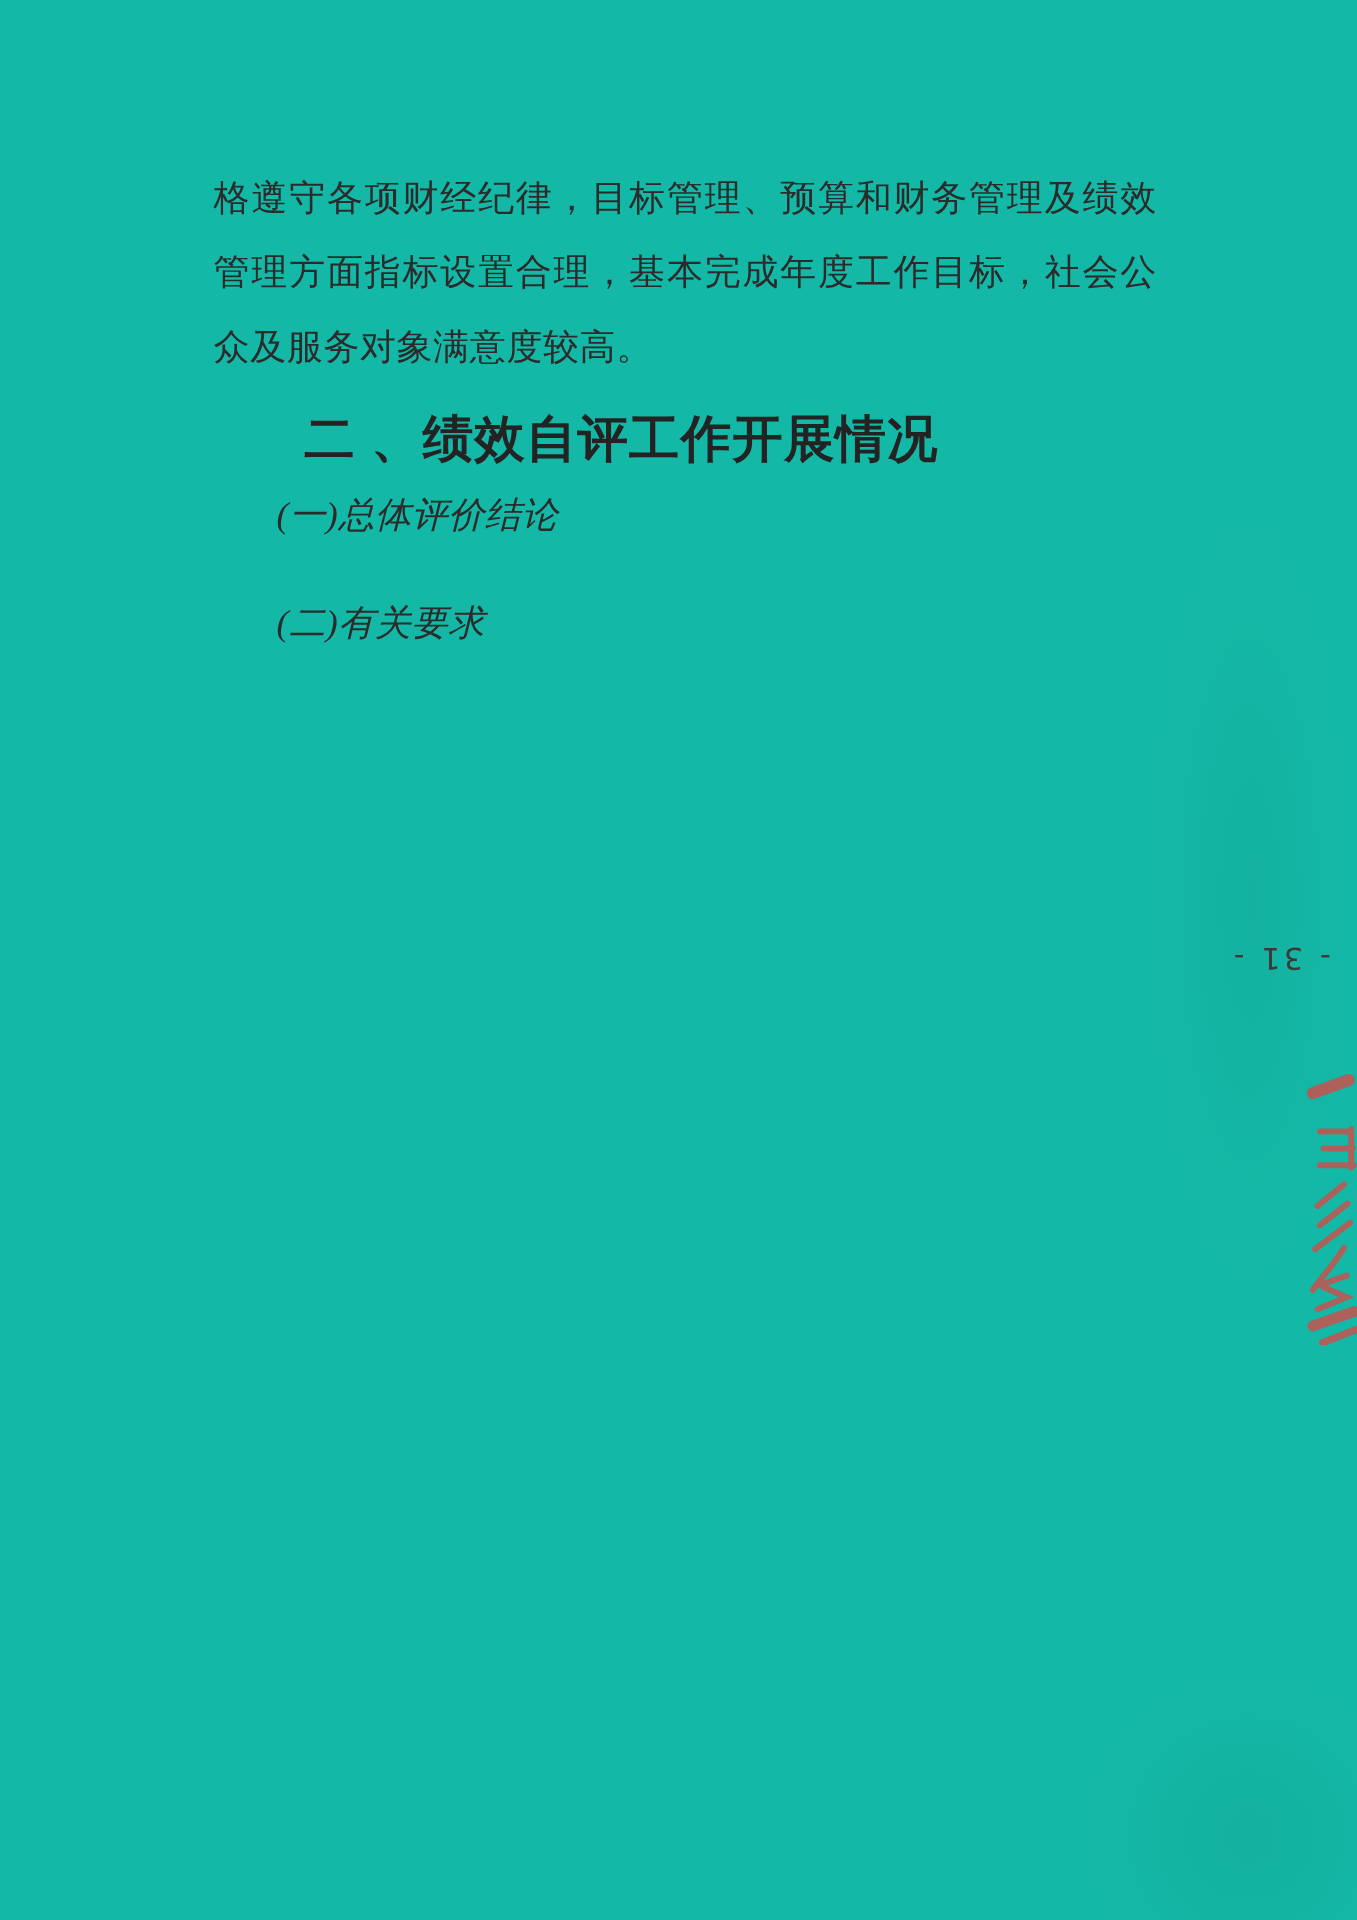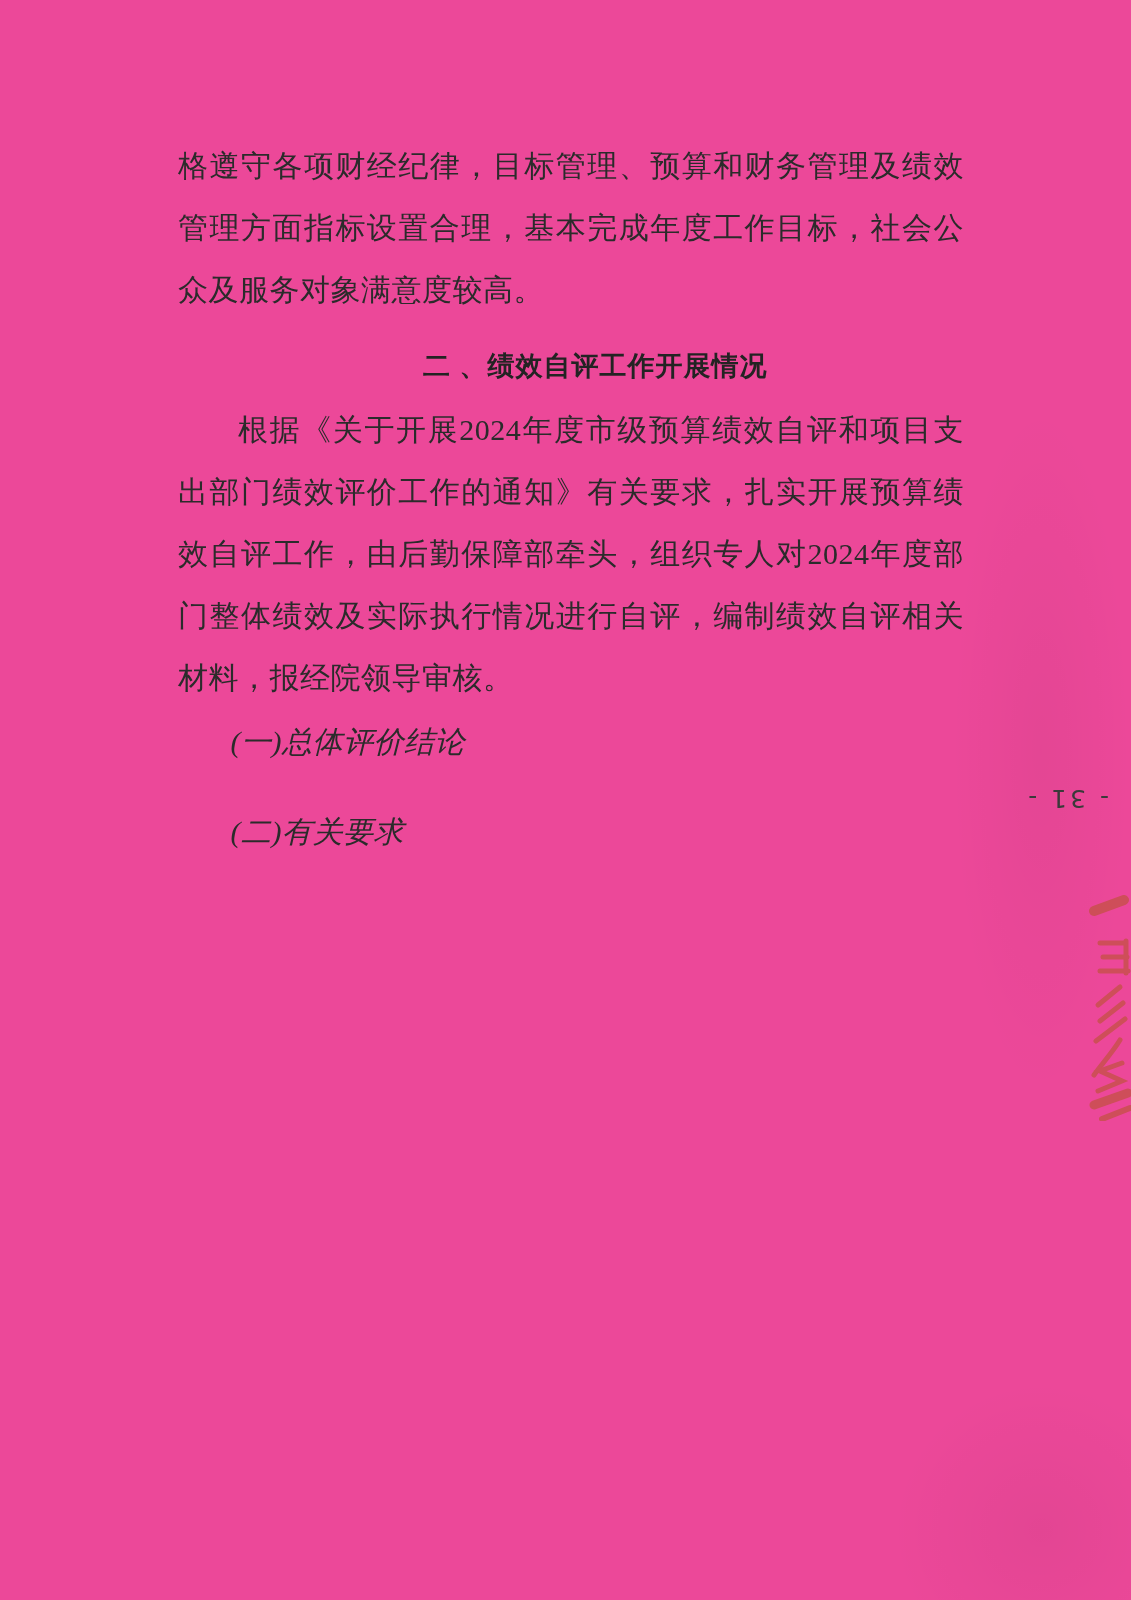--- a/index.html
+++ b/index.html
@@ -4,21 +4,21 @@
 <style>
   html, body {
     margin: 0;
     padding: 0;
     background: #ffffff;
   }
   .page {
     position: relative;
     width: 1131px;
     height: 1600px;
-    background: #ec4899;
+    background: #14b8a6;
     overflow: hidden;
     font-family: "Liberation Serif", "DejaVu Serif", serif;
     color: #2b2b2b;
   }
   
   .scan-shade-a {
     position: absolute;
     right: 0; top: 400px;
     width: 180px; height: 700px;
     background: radial-gradient(closest-side, rgba(0,0,0,0.035), rgba(0,0,0,0));
@@ -44,27 +44,27 @@
   .content p {
     margin: 0;
     text-indent: 2em;
   }
   .content p.cont {
     text-indent: 0;
   }
   h2.sec {
     font-family: "Liberation Sans", "DejaVu Sans", sans-serif;
     font-weight: 700;
-    font-size: 27px;
+    font-size: 42px;
     line-height: 62px;
     margin: 14px 0 2px 0;
     text-indent: 1.8em;
     letter-spacing: 1px;
     color: #232323;
-    text-align: center;
+    text-align: left;
   }
   .content p.sub {
     text-indent: 1.75em;
     margin-top: 2px;
     font-style: italic;
   }
   .content p.sub-gap {
     margin-top: 28px;
   }
   .pagenum {
@@ -95,21 +95,20 @@
 <div class="page">
 
   <div class="scan-shade-a"></div>
   <div class="scan-shade-b"></div>
 
   <div class="content">
     <p class="cont">格遵守各项财经纪律，目标管理、预算和财务管理及绩效管理方面指标设置合理，基本完成年度工作目标，社会公众及服务对象满意度较高。</p>
 
     <h2 class="sec">二 、绩效自评工作开展情况</h2>
 
-    <p>根据《关于开展2024年度市级预算绩效自评和项目支出部门绩效评价工作的通知》有关要求，扎实开展预算绩效自评工作，由后勤保障部牵头，组织专人对2024年度部门整体绩效及实际执行情况进行自评，编制绩效自评相关材料，报经院领导审核。</p>
 
 
 
     <p class="sub">(一)总体评价结论</p>
 
 
     <p class="sub sub-gap">(二)有关要求</p>
 
   </div>
 

